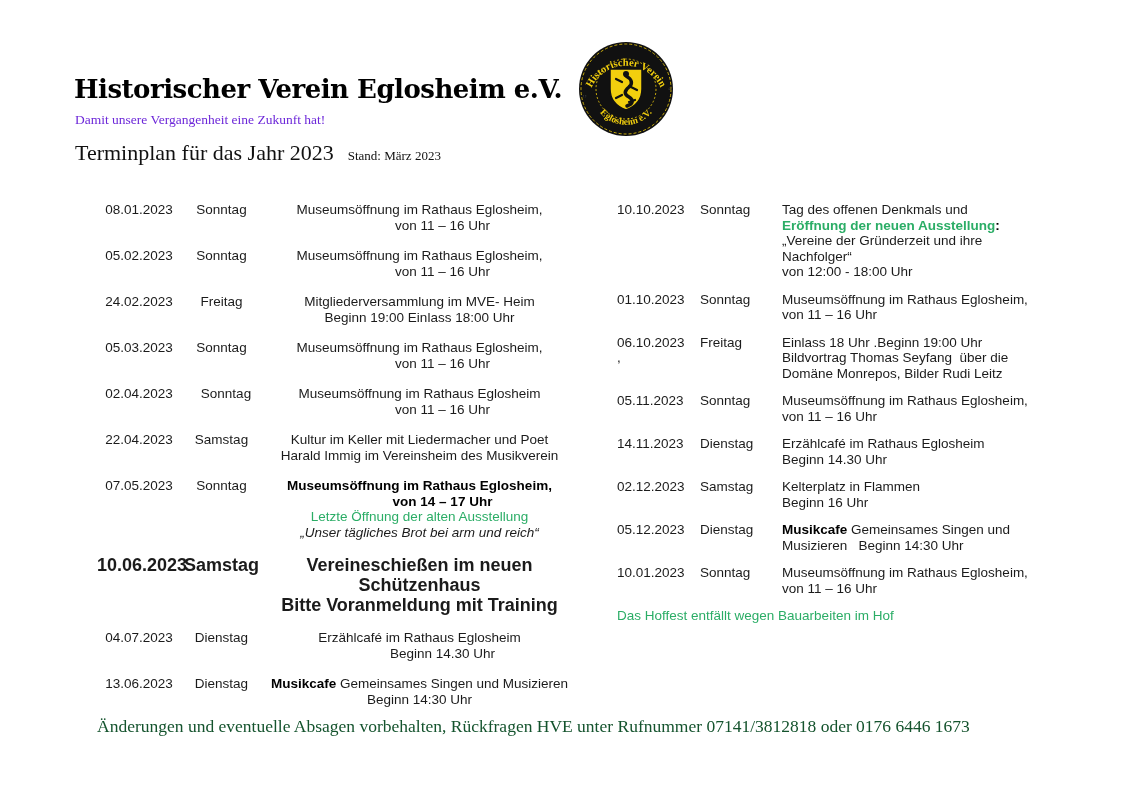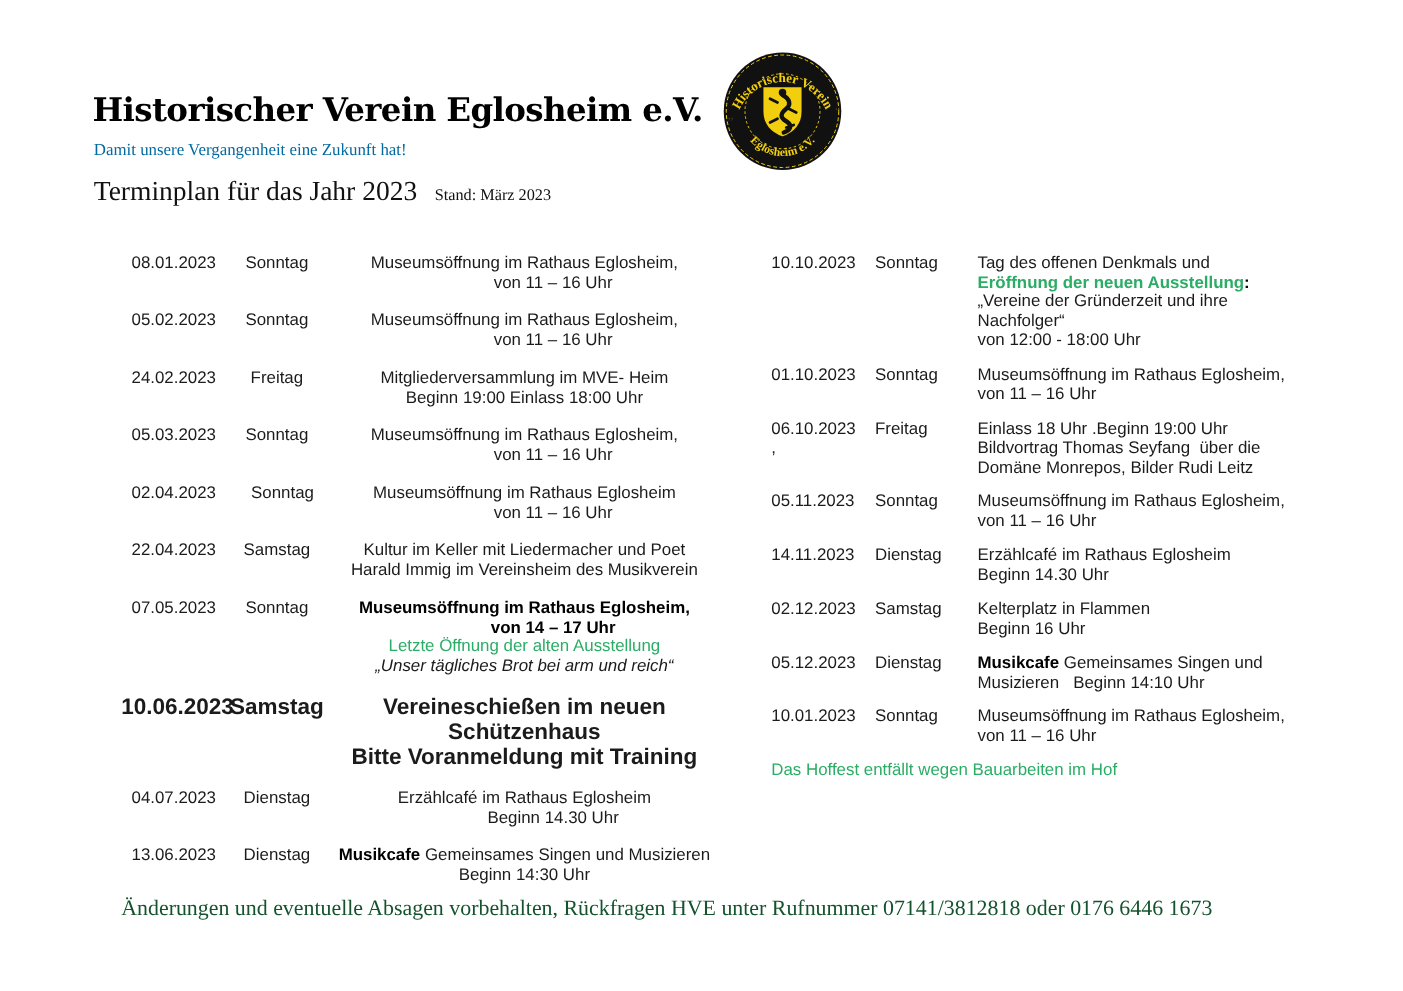--- a/index.html
+++ b/index.html
@@ -3,21 +3,21 @@
 <meta charset="utf-8">
 <style>
   html,body{margin:0;padding:0;background:#fff;}
   .page{position:relative;width:1122px;height:793px;background:#fff;overflow:hidden;
         font-family:"Liberation Sans",sans-serif;color:#1b1b1b;}
 
   
   .org-name{position:absolute;left:74px;top:74px;font-family:"DejaVu Serif",serif;
             font-weight:bold;font-size:26px;letter-spacing:-0.5px;color:#000;white-space:nowrap;}
   .tagline{position:absolute;left:75px;top:112px;font-family:"Liberation Serif",serif;
-           font-size:13.5px;color:#0369a1;}
+           font-size:13.5px;color:#6d28d9;}
   .title-row{position:absolute;left:75px;top:140px;font-family:"Liberation Serif",serif;color:#111;}
   .doc-title{font-size:22px;}
   .doc-stand{font-size:13px;margin-left:14px;margin-top:24px;}
 
   
   .logo{position:absolute;left:576px;top:36px;width:100px;height:106px;}
   .side-mark{position:absolute;font-size:11px;color:#333;font-family:"Liberation Serif",serif;}
   .side-mark.left{left:582px;top:86px;}
   .side-mark.right{left:668px;top:84px;}
 
@@ -234,21 +234,21 @@
         <div class="ln">Kelterplatz in Flammen</div>
         <div class="ln">Beginn 16 Uhr</div>
       </div>
     </div>
 
     <div class="entry">
       <div class="ln">05.12.2023</div>
       <div class="ln">Dienstag</div>
       <div>
         <div class="ln"><span class="bold">Musikcafe</span><span> Gemeinsames Singen und</span></div>
-        <div class="ln">Musizieren   Beginn 14:10 Uhr</div>
+        <div class="ln">Musizieren   Beginn 14:30 Uhr</div>
       </div>
     </div>
 
     <div class="entry">
       <div class="ln">10.01.2023</div>
       <div class="ln">Sonntag</div>
       <div>
         <div class="ln">Museumsöffnung im Rathaus Eglosheim,</div>
         <div class="ln">von 11 – 16 Uhr</div>
       </div>

